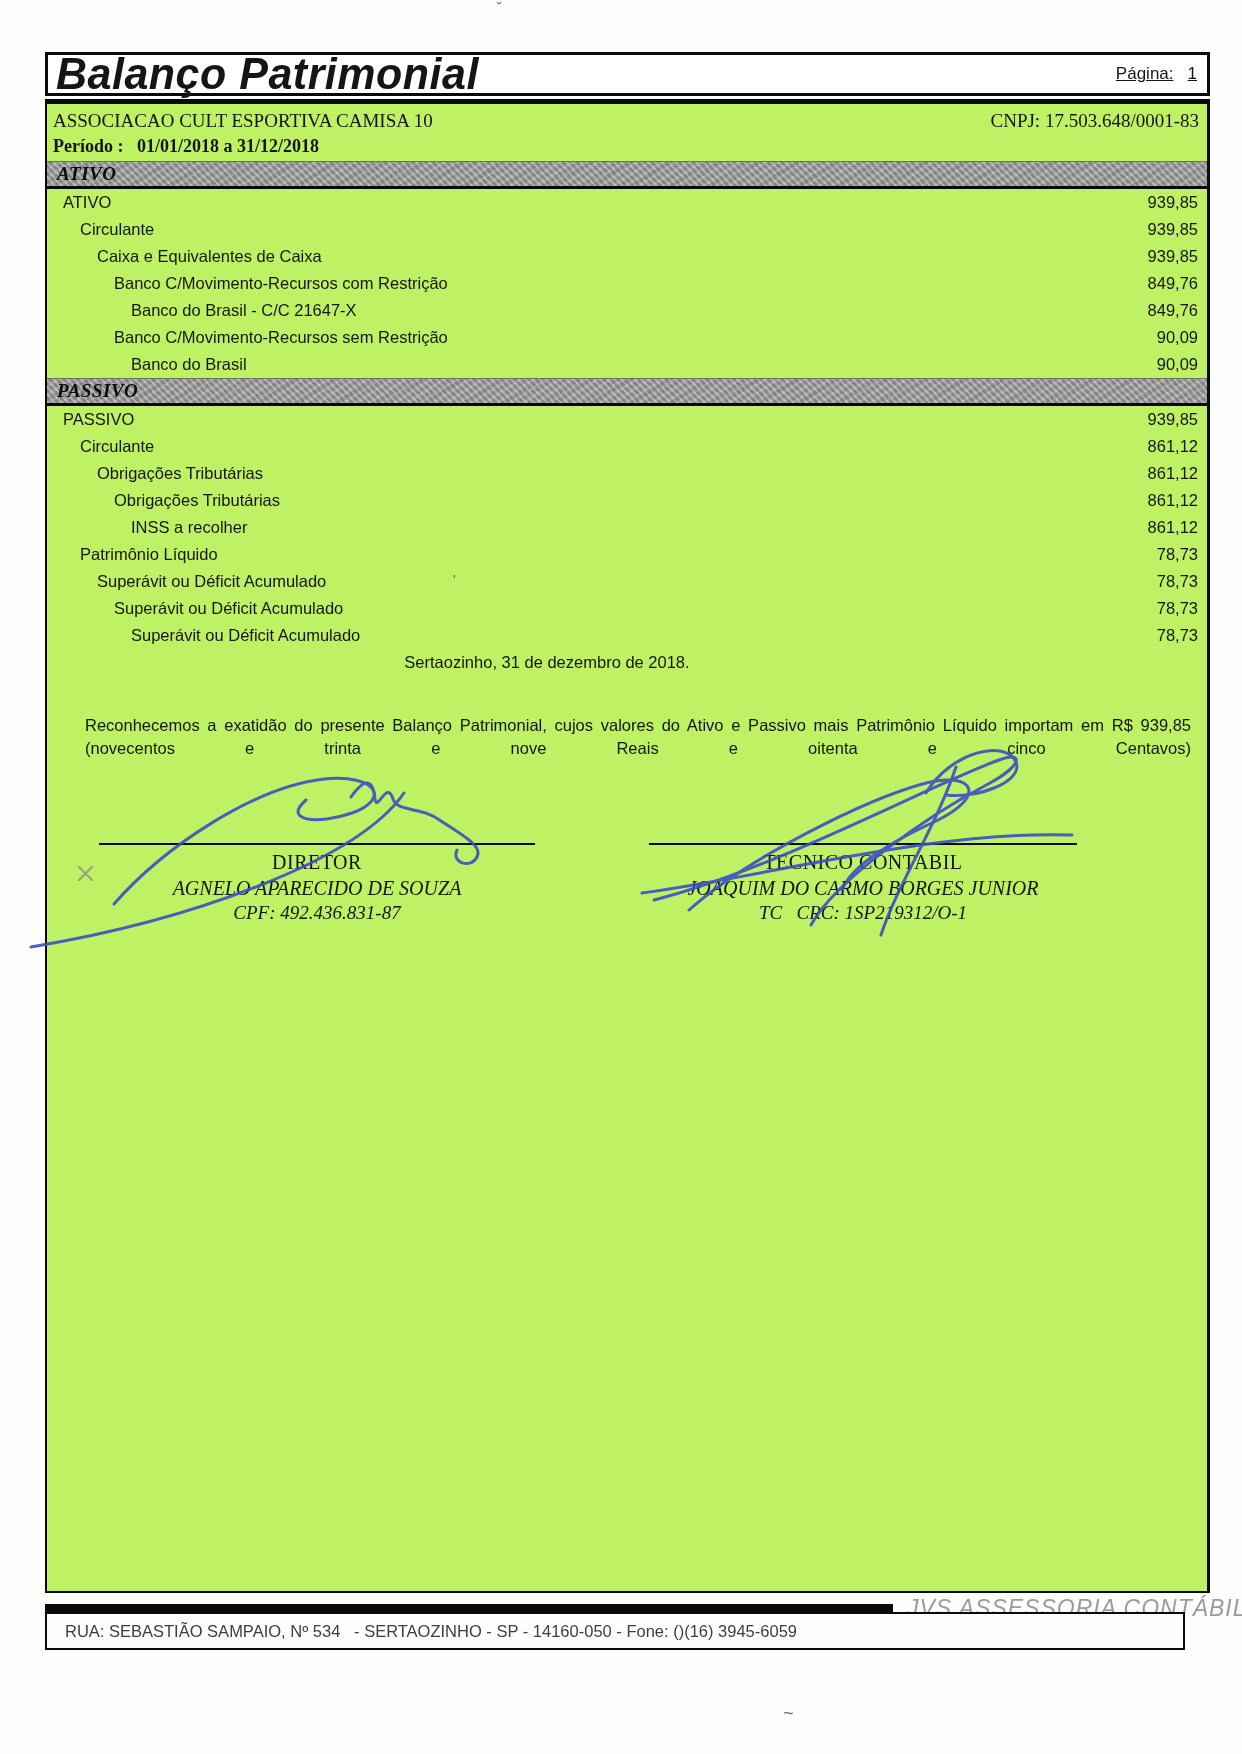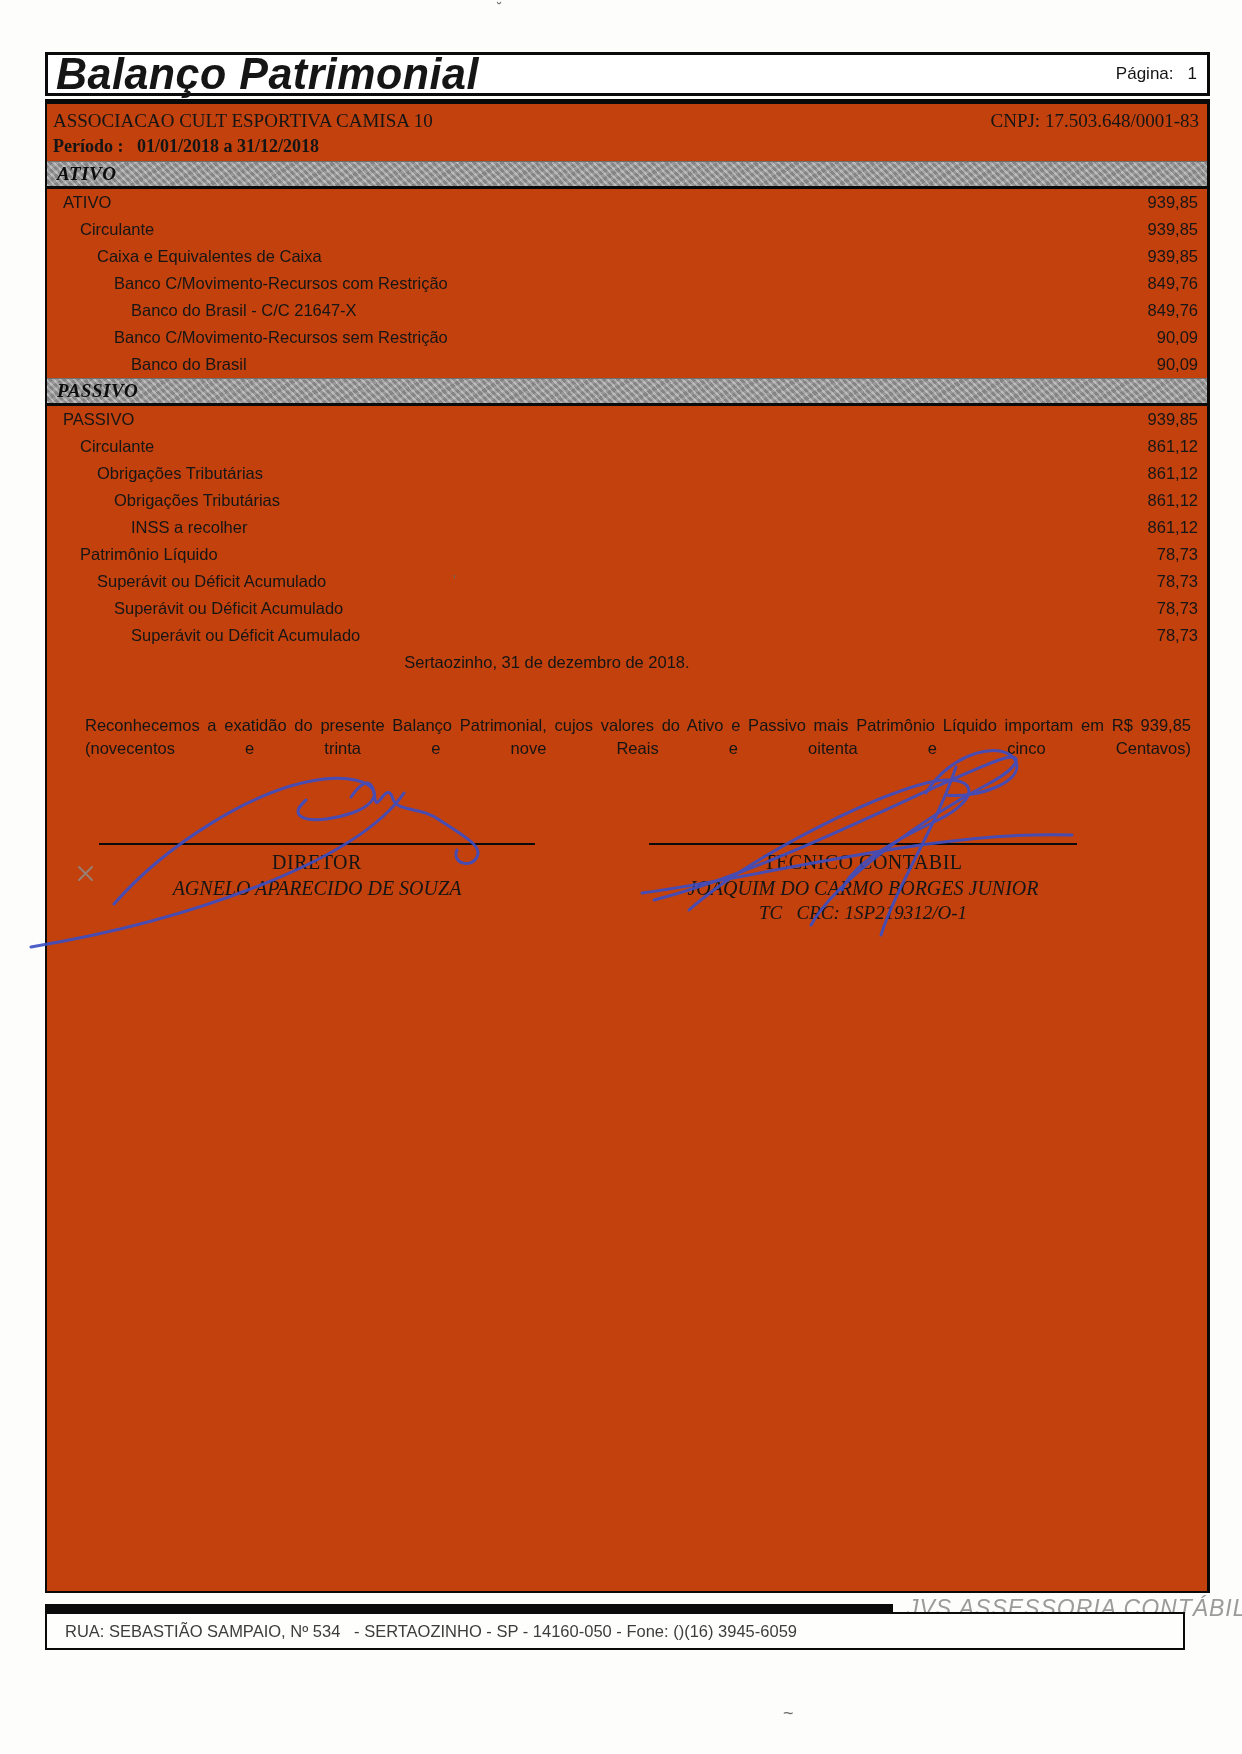--- a/index.html
+++ b/index.html
@@ -17,30 +17,30 @@
   .title-box{
     position:absolute;left:45px;top:52px;width:1165px;height:44px;
     border:3px solid #0a0a0a;
     display:flex;align-items:center;justify-content:space-between;
     padding:0 10px 0 8px;background:#fff;
   }
   .doc-title{
     font-size:43px;font-weight:bold;font-style:italic;
     letter-spacing:.5px;transform:scaleY(1.02);
   }
-  .page-ind{font-size:17px;display:flex;align-items:center;gap:14px;}
+  .page-ind{font-size:17px;display:flex;align-items:center;gap:14px;text-decoration:underline;}
 
   
   .frame{
     position:absolute;left:45px;top:99px;width:1165px;height:1494px;
     border-top:5px solid #0a0a0a;
     border-left:2px solid #0a0a0a;
     border-right:3px solid #0a0a0a;
     border-bottom:2px solid #0a0a0a;
-    background:#c2410c;
+    background:#bef264;
   }
   .info{
     font-family:"Liberation Serif", serif;
     padding:4px 8px 2px 6px;
   }
   .info-row1{display:flex;justify-content:space-between;font-size:19px;line-height:26px;}
   .info-row2{font-size:18px;font-weight:bold;line-height:25px;}
 
   .section-bar{
     height:28px;
@@ -219,20 +219,21 @@
             <path d="M332 48 C 346 28, 354 30, 356 50 C 358 64, 368 30, 374 50 C 379 64, 400 56, 422 72 C 447 88, 464 98, 458 108 C 452 120, 432 114, 438 101"></path>
             <path d="M385 44 C 338 112, 170 172, 12 198"></path>
           </g>
           <g stroke="#8d8d8d" stroke-width="2" stroke-linecap="round" opacity="0.8">
             <path d="M60 118 l 13 13 M73 118 l -13 13"></path>
           </g>
         </svg>
         <div class="sig-line"></div>
         <div class="sig-role">DIRETOR</div>
         <div class="sig-name">AGNELO APARECIDO DE SOUZA</div>
+        <div class="sig-detail">CPF: 492.436.831-87</div>
       </div>
 
       <div class="sig-block right">
         <svg class="scrawl right-sig" width="460" height="210" viewBox="0 0 460 210" fill="none">
           <g stroke="#3b4ec4" stroke-width="3" stroke-linecap="round" opacity="0.9">
             <path d="M20 165 C 140 135, 300 48, 365 25 C 392 15, 386 32, 356 48 C 291 82, 202 145, 177 190"></path>
             <path d="M55 175 C 112 124, 232 64, 292 48 C 342 36, 352 62, 302 86 C 257 107, 218 130, 208 155"></path>
             <path d="M292 58 C 317 16, 372 4, 382 27 C 390 47, 342 64, 312 60"></path>
             <path d="M8 158 C 130 142, 300 95, 438 100"></path>
             <path d="M322 32 C 302 92, 262 152, 247 200"></path>

